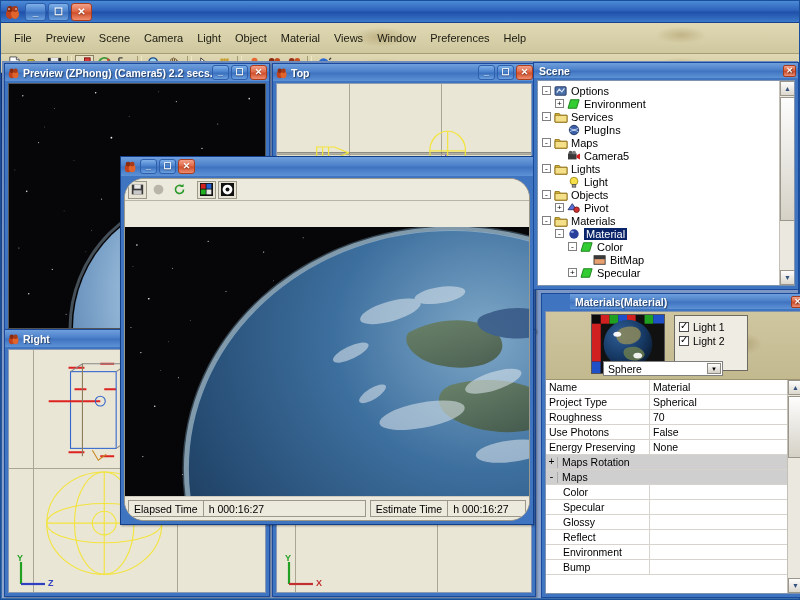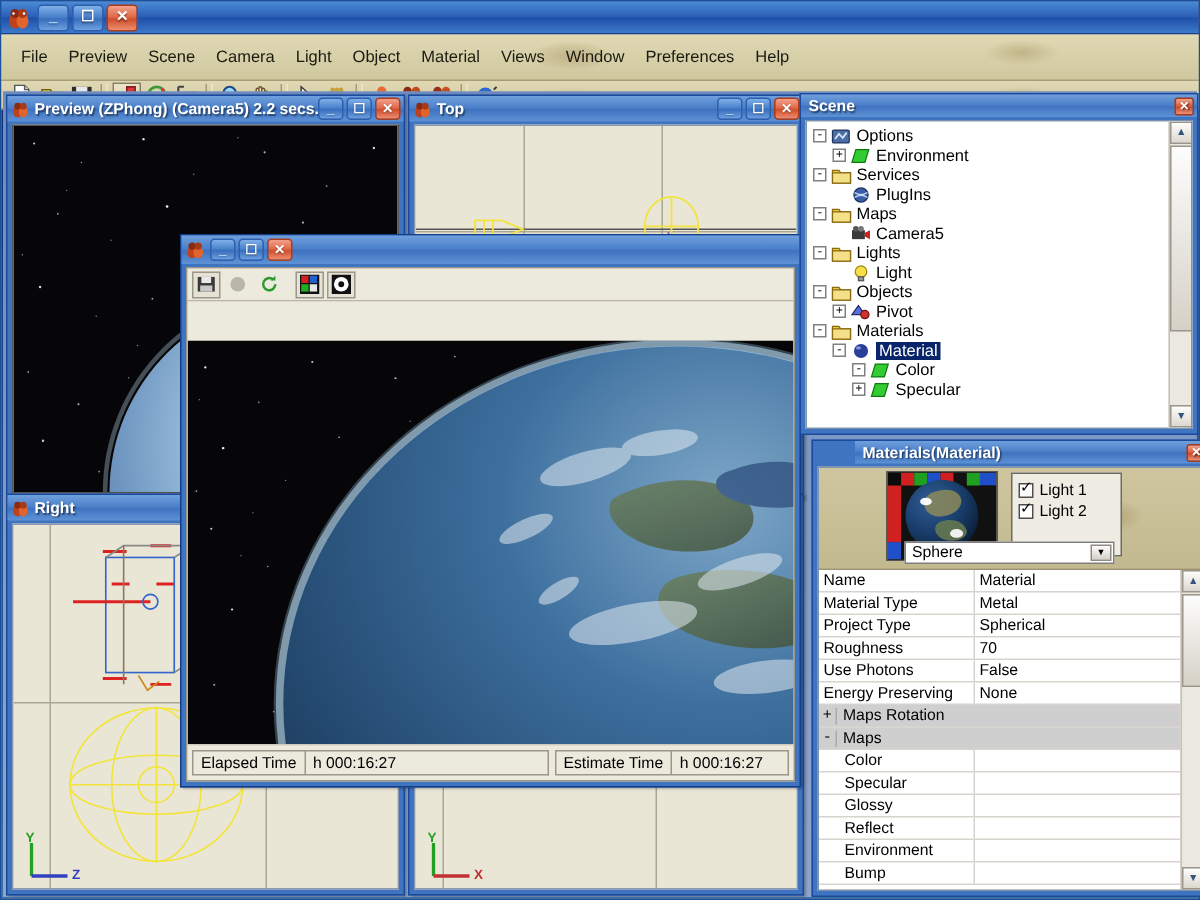--- a/index.html
+++ b/index.html
@@ -187,23 +187,23 @@
   .ckrow { display: flex; align-items: center; height: 14px; font-size: 10.5px; color: #000; }
   .ck {
     width: 10px; height: 10px; background: #fff; border: 1px solid #4d4d4d;
     margin-right: 4px; position: relative; flex: none;
   }
   .ck::after {
     content: "✓"; position: absolute; left: 0px; top: -3px;
     font-size: 10px; color: #000; line-height: 12px;
   }
   .combo {
-    position: absolute; left: 57px; bottom: 3px; width: 140px; height: 15px;
+    position: absolute; left: 57px; bottom: 3px; width: 120px; height: 15px;
     background: #fff; border: 1px solid #7f7f7f;
-    display: flex; padding-left: 4px;
+    display: flex; align-items: center; padding-left: 4px;
     font-size: 10.5px; color: #000;
   }
   .combo .arrow {
     position: absolute; right: 1px; top: 1px; width: 14px; height: 11px;
     background: linear-gradient(180deg,#fdfdfd,#d4d0c8);
     border: 1px solid #8d8a82;
     display: flex; align-items: center; justify-content: center; font-size: 6px;
   }
 
   
@@ -578,21 +578,21 @@
               <ellipse cx="10" cy="10" rx="4" ry="5" fill="#e0642c"></ellipse>
             <circle cx="5" cy="5" r="3" fill="#8a2a10"></circle>
               <circle cx="10" cy="5" r="3" fill="#a83a18"></circle>
           </svg>
           <div class="tb-btns">
             <div class="sysbtn sm">_</div>
             <div class="sysbtn sm">☐</div>
             <div class="sysbtn sm close">✕</div>
           </div>
         </div>
-        <div class="child-body" style="top:21px; background:#ece9dd; border-color:#9b9789;">
+        <div class="child-body" style="top:21px; background:#ece9dd; border-color:#9b9789;border-radius:20px;">
 
           <div class="qr-tbar">
             <div class="qbtn">
               <svg viewBox="0 0 16 16" width="13" height="13">
                   <rect x="1" y="2" width="14" height="12" fill="#3a3a3a"></rect>
                   <rect x="4" y="2" width="8" height="5" fill="#e8e8e8"></rect>
                   <rect x="3" y="9" width="10" height="5" fill="#c8c8c8"></rect>
                 </svg>
             </div>
             <div class="qbtn flat">
@@ -802,20 +802,28 @@
                 </svg></span>
               <span class="tsel">Material</span>
             </div>
             <div class="tnode" style="padding-left: 28px;">
               <span class="tbox">-</span>
               <span class="ticon"><svg viewBox="0 0 16 14" width="14" height="12">
                   <path d="M4 2h10l-3 10H1z" fill="#33cc33" stroke="#0f7a0f"></path>
                 </svg></span>
               <span class="">Color</span>
             </div>
+            <div class="tnode" style="padding-left: 41px;">
+              <span class="tspacer"></span>
+              <span class="ticon"><svg viewBox="0 0 16 14" width="14" height="12">
+                  <rect x="1" y="2" width="13" height="10" fill="#e8a070" stroke="#333"></rect>
+                  <rect x="1" y="2" width="13" height="4" fill="#3a3a3a"></rect>
+                </svg></span>
+              <span class="">BitMap</span>
+            </div>
             <div class="tnode" style="padding-left: 28px;">
               <span class="tbox">+</span>
               <span class="ticon"><svg viewBox="0 0 16 14" width="14" height="12">
                   <path d="M4 2h10l-3 10H1z" fill="#33cc33" stroke="#0f7a0f"></path>
                 </svg></span>
               <span class="">Specular</span>
             </div>
           </div>
         <div class="vscroll">
           <div class="sbtn up">▲</div>
@@ -885,24 +893,20 @@
             <span class="arrow">▼</span>
           </div>
         </div>
 
         <div class="ptable" id="prop-table">
             <div class="prow">
               <div class="pname">Name</div>
               <div class="pval">Material</div>
             </div>
             <div class="prow">
-              <div class="pname">Material Type</div>
-              <div class="pval">Metal</div>
-            </div>
-            <div class="prow">
               <div class="pname">Project Type</div>
               <div class="pval">Spherical</div>
             </div>
             <div class="prow">
               <div class="pname">Roughness</div>
               <div class="pval">70</div>
             </div>
             <div class="prow">
               <div class="pname">Use Photons</div>
               <div class="pval">False</div>

